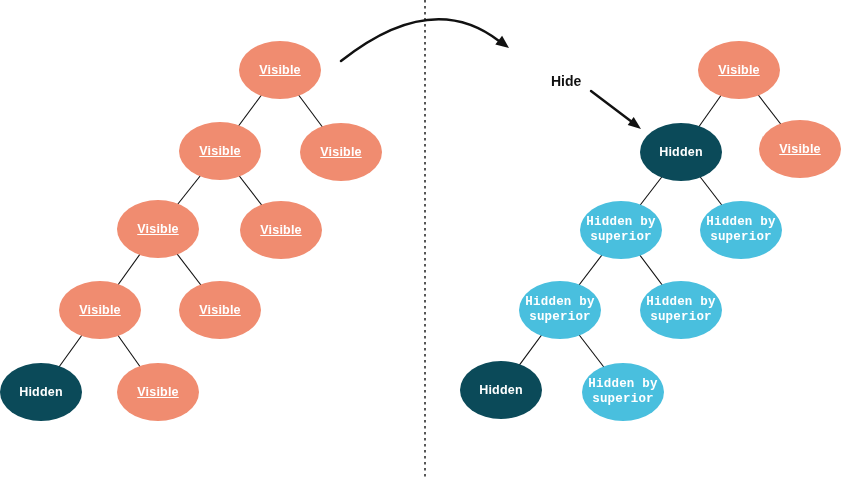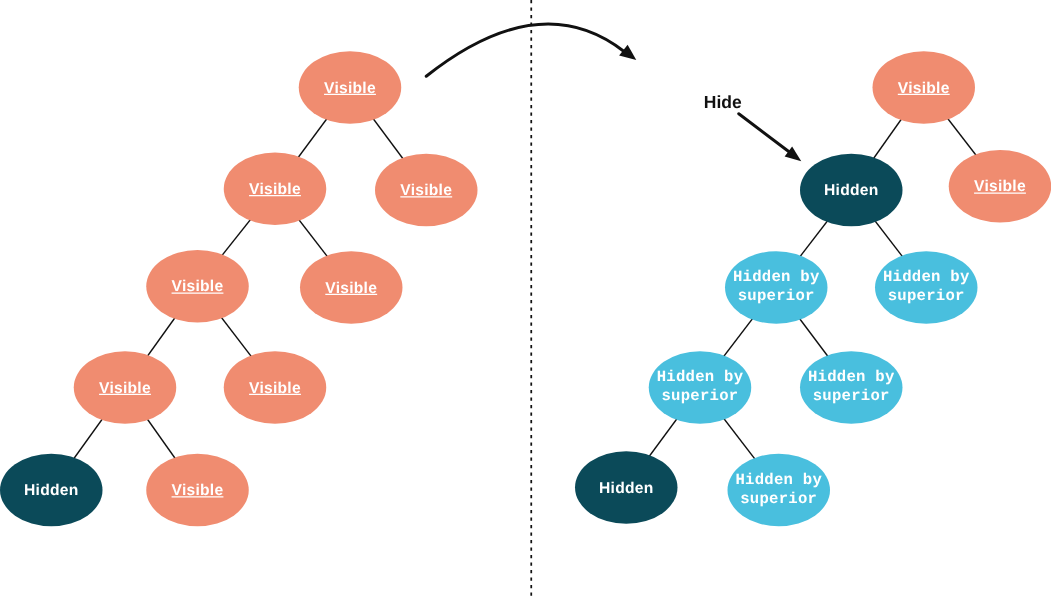--- a/index.html
+++ b/index.html
@@ -99,15 +99,15 @@
   <div class="node state-visible" style="left:698px;top:41px">Visible</div>
   <div class="node state-hidden" style="left:640px;top:123px">Hidden</div>
   <div class="node state-visible" style="left:759px;top:120px">Visible</div>
   <div class="node state-hbs" style="left:580px;top:201px">Hidden by superior</div>
   <div class="node state-hbs" style="left:700px;top:201px">Hidden by superior</div>
   <div class="node state-hbs" style="left:519px;top:281px">Hidden by superior</div>
   <div class="node state-hbs" style="left:640px;top:281px">Hidden by superior</div>
   <div class="node state-hidden" style="left:460px;top:361px">Hidden</div>
   <div class="node state-hbs" style="left:582px;top:363px">Hidden by superior</div>
 
-  <div class="annotation" style="left:563px;top:73px">Hide</div>
+  <div class="annotation" style="left:551px;top:73px">Hide</div>
 
 </div>
 
 </body></html>

